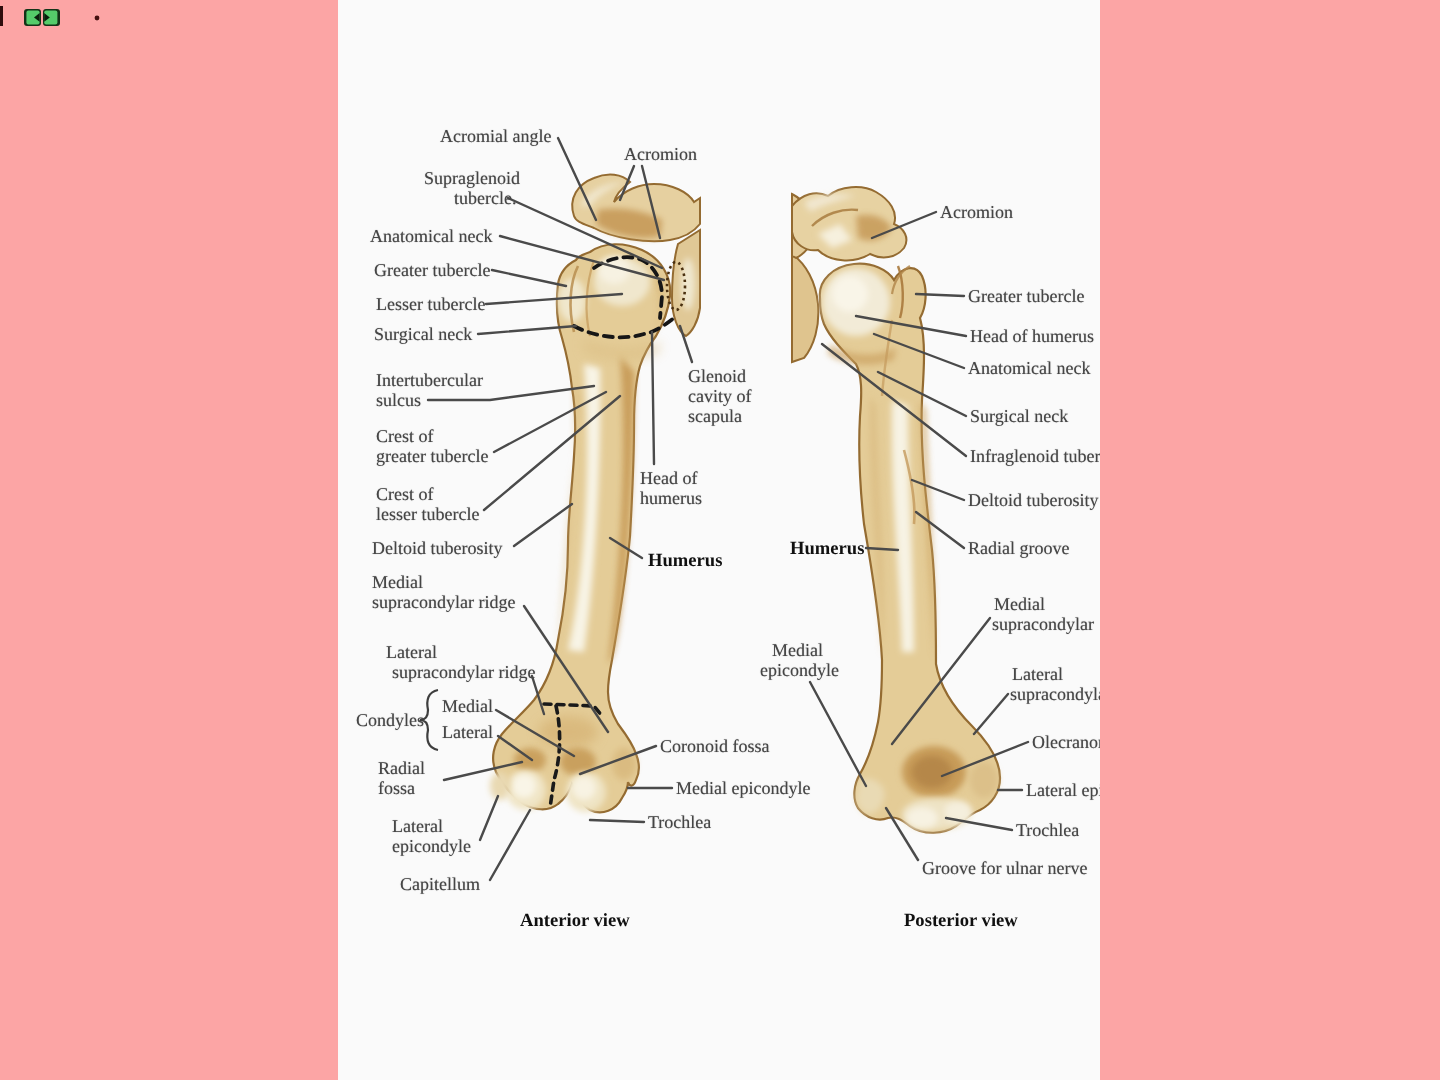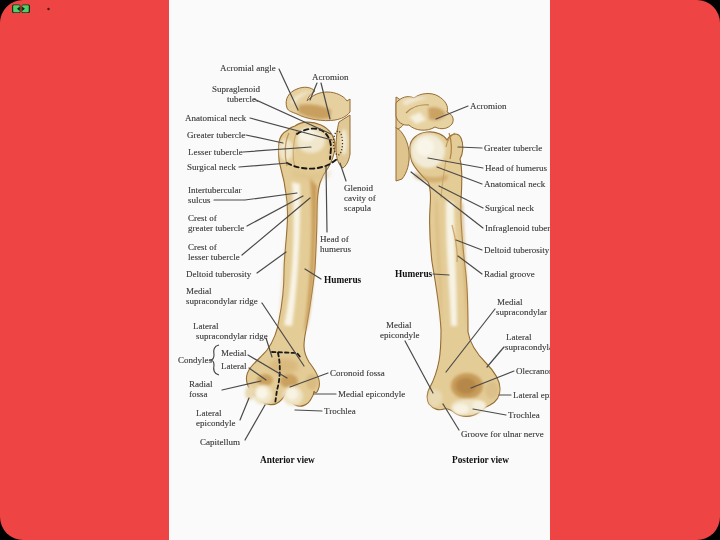--- a/index.html
+++ b/index.html
@@ -1,16 +1,16 @@
 <!DOCTYPE html>
 <html><head>
 <meta charset="utf-8">
 <style>
 html,body{margin:0;padding:0;background:#000;}
-#stage{position:relative;width:720px;height:540px;background:#ef4444;overflow:hidden;font-family:"Liberation Sans",sans-serif;border-radius:23px;}
+#stage{position:relative;width:720px;height:540px;background:#fca5a5;overflow:hidden;font-family:"Liberation Sans",sans-serif;}
 svg{position:absolute;left:0;top:0;display:block;}
 .lb{font-size:9px;fill:#454545;font-family:"Liberation Serif",serif;text-shadow:0 0 0.5px rgba(70,70,70,0.55);}
 .bd{font-size:9.3px;fill:#101010;font-weight:bold;font-family:"Liberation Serif",serif;}
 .ld{stroke:#4a4a4a;stroke-width:1.2;fill:none;stroke-linecap:round;}
 </style>
 </head>
 <body>
 <div id="stage">
 <svg width="720" height="540" viewBox="0 0 720 540">
 <defs>

